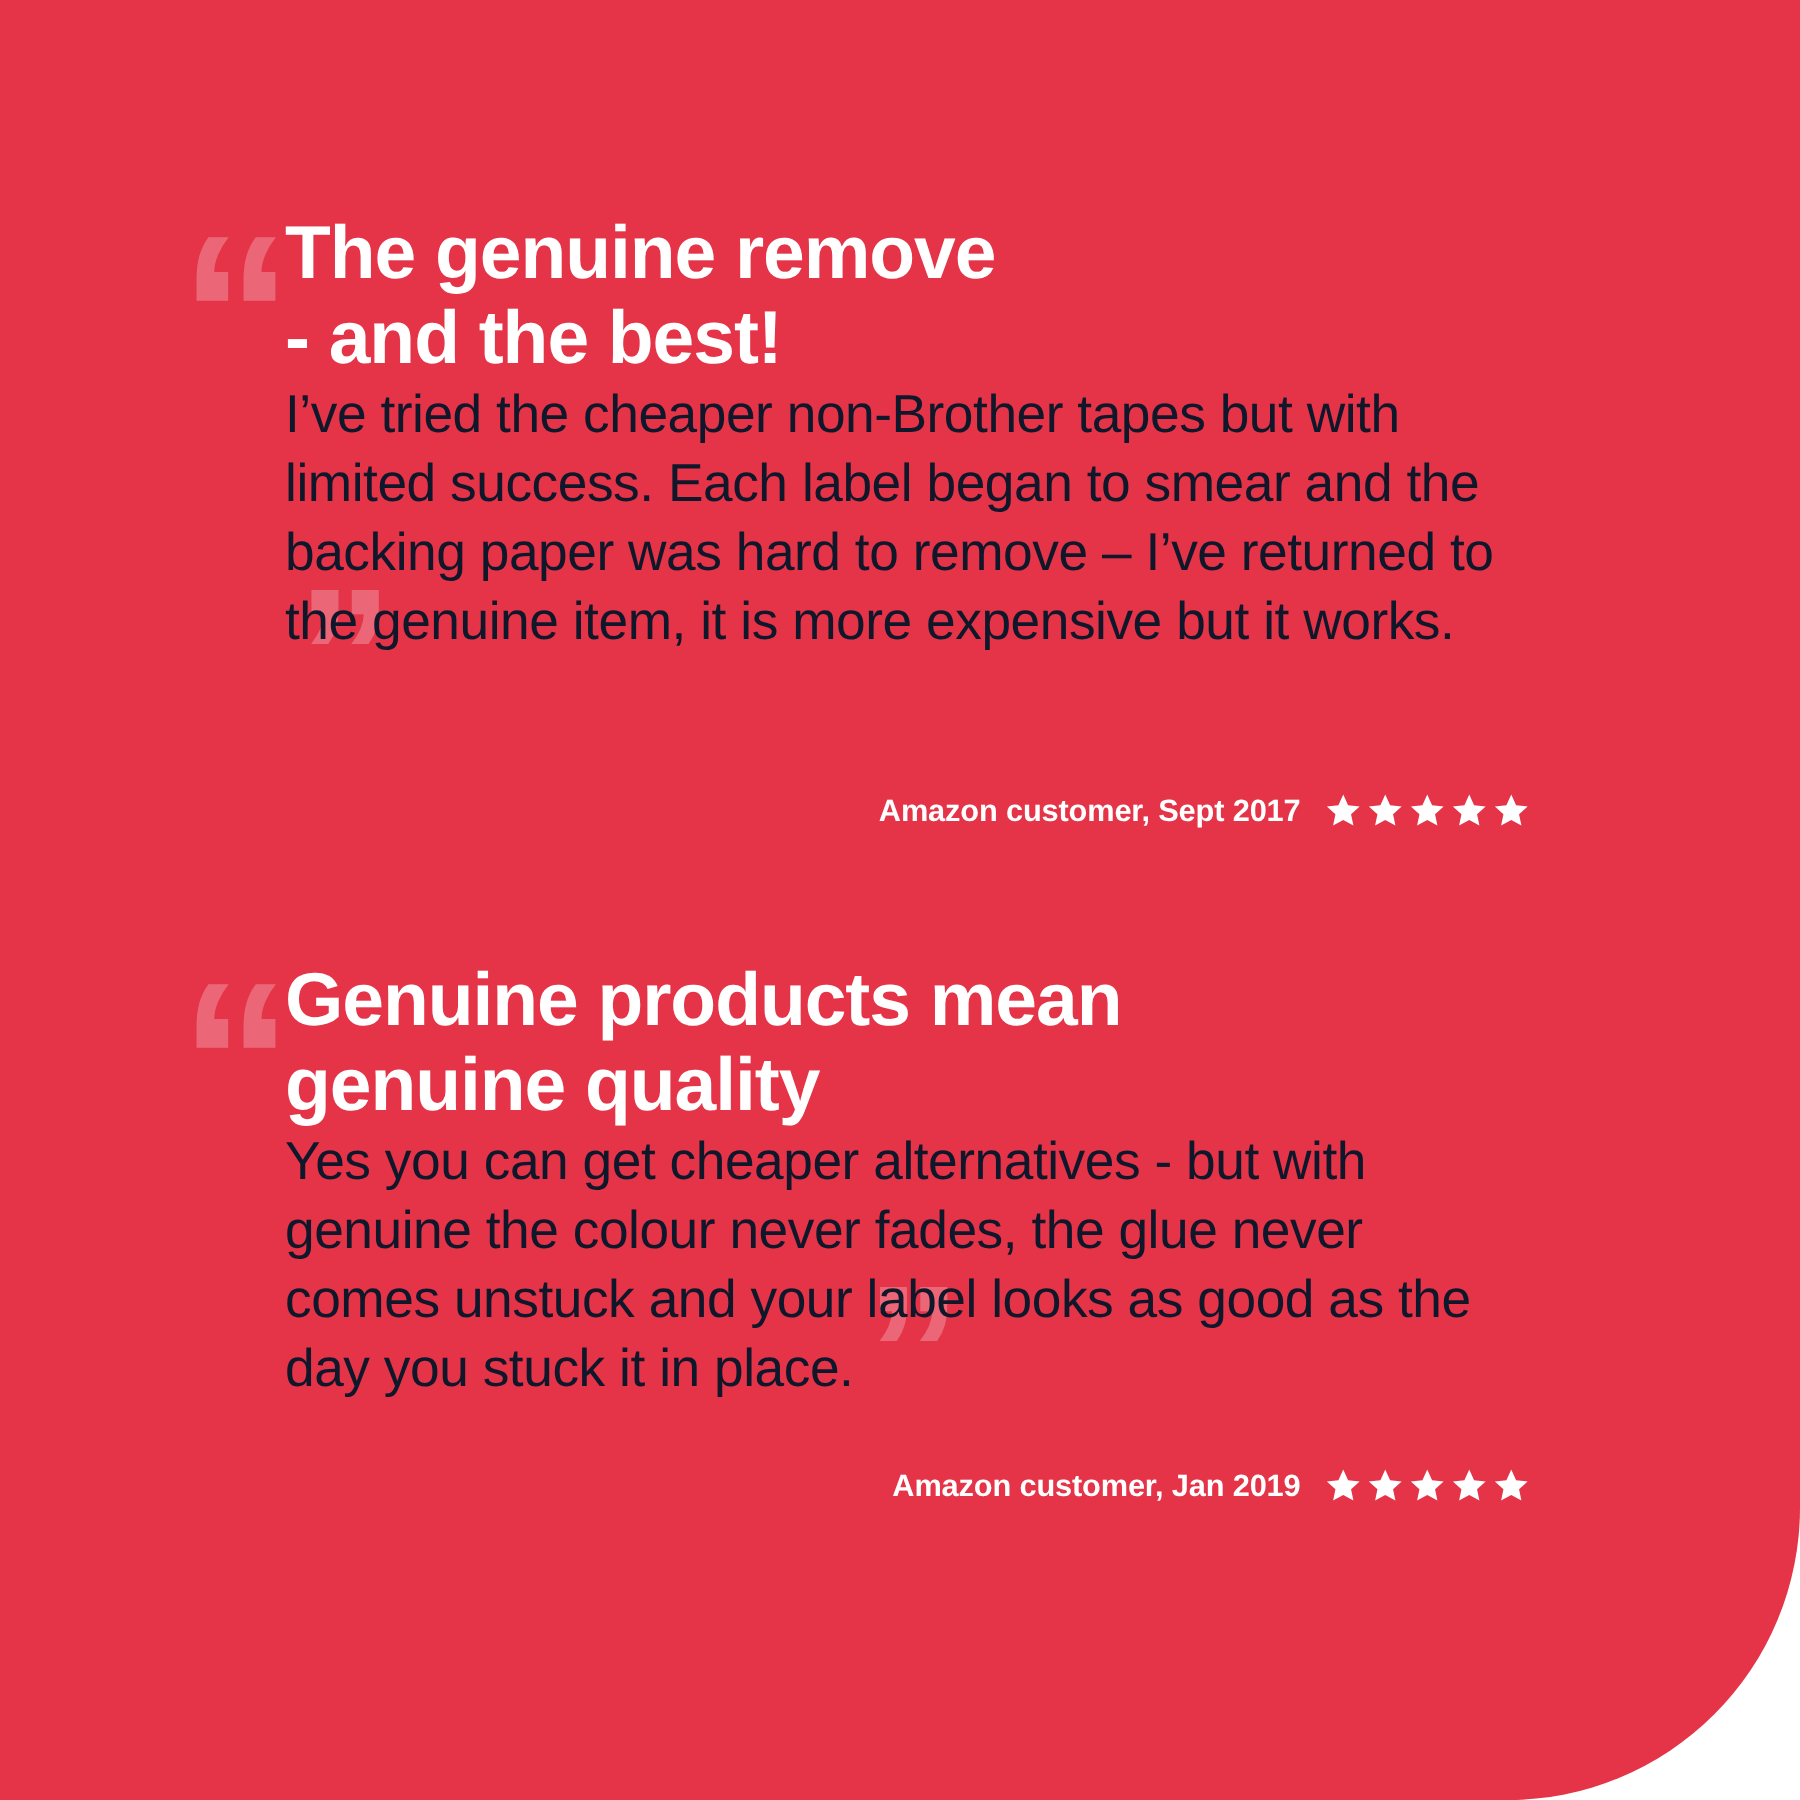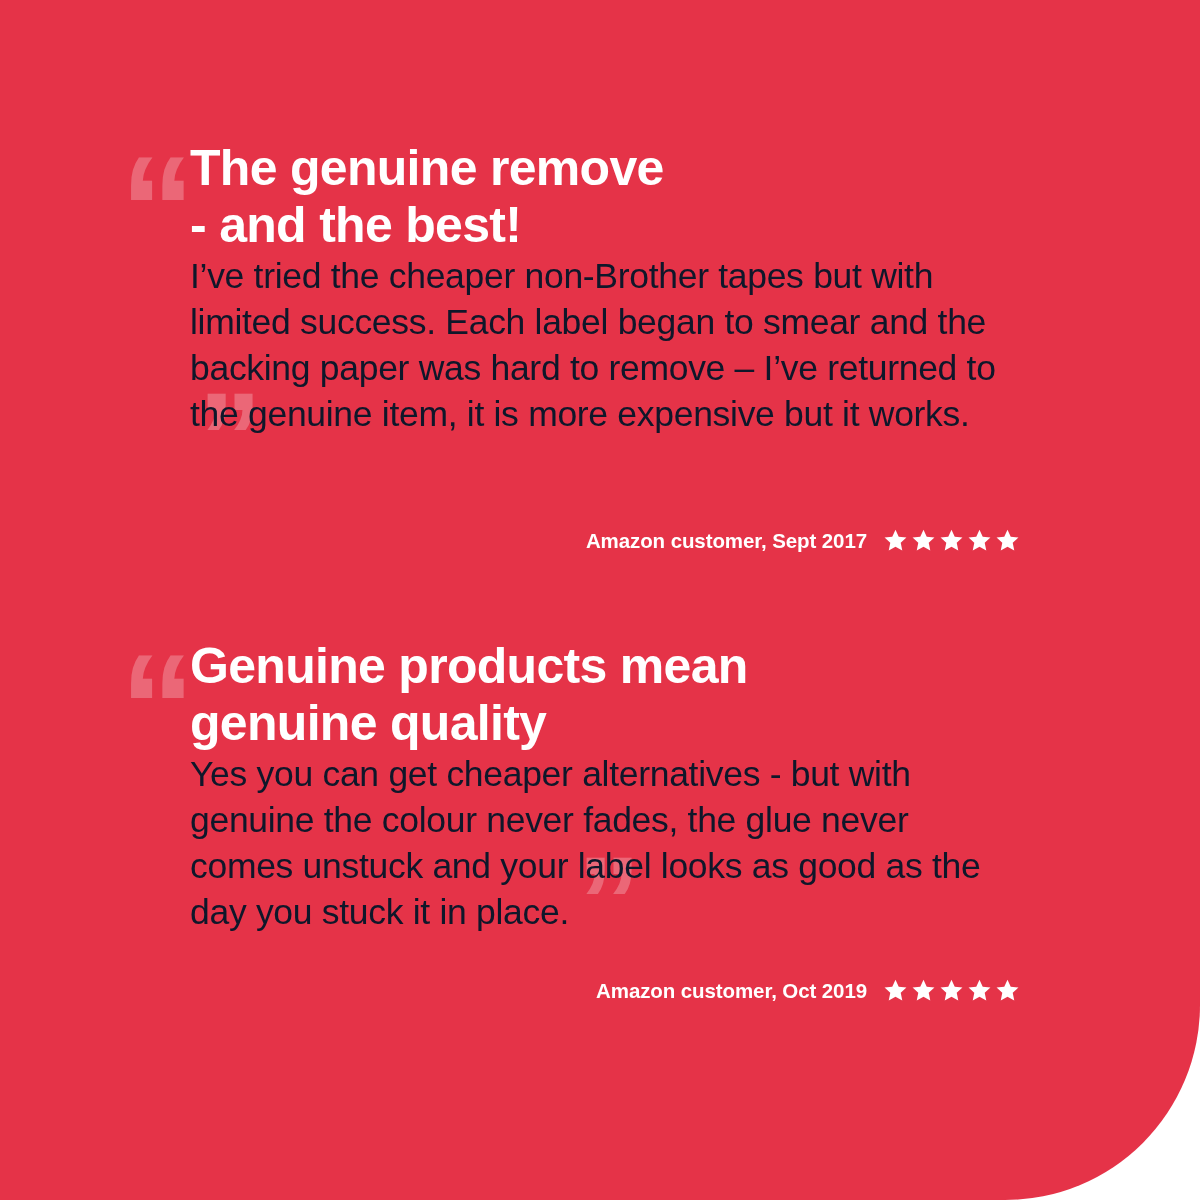--- a/index.html
+++ b/index.html
@@ -175,21 +175,21 @@
       <h2 class="headline">Genuine products mean
 genuine quality</h2>
 
       <div class="quote-text-wrap">
         <span class="quote-text">Yes you can get cheaper alternatives - but with genuine the colour never fades, the glue never comes unstuck and your label looks as good as the day you stuck it in place.</span><span class="close-quote">”</span>
       </div>
 
     </div>
 
     <div class="attribution" id="attribution-2">
-      <span class="attribution-label">Amazon customer, Oct 2019</span>
+      <span class="attribution-label">Amazon customer, Jan 2019</span>
       <span class="stars">
         <svg class="star" viewBox="0 0 24 24">
             <path fill="#ffffff" d="M12 1.6l3.1 6.8 7.4.8-5.5 5 1.5 7.3L12 17.9 5.5 21.5 7 14.2 1.5 9.2l7.4-.8z"></path>
           </svg>
         <svg class="star" viewBox="0 0 24 24">
             <path fill="#ffffff" d="M12 1.6l3.1 6.8 7.4.8-5.5 5 1.5 7.3L12 17.9 5.5 21.5 7 14.2 1.5 9.2l7.4-.8z"></path>
           </svg>
         <svg class="star" viewBox="0 0 24 24">
             <path fill="#ffffff" d="M12 1.6l3.1 6.8 7.4.8-5.5 5 1.5 7.3L12 17.9 5.5 21.5 7 14.2 1.5 9.2l7.4-.8z"></path>
           </svg>

